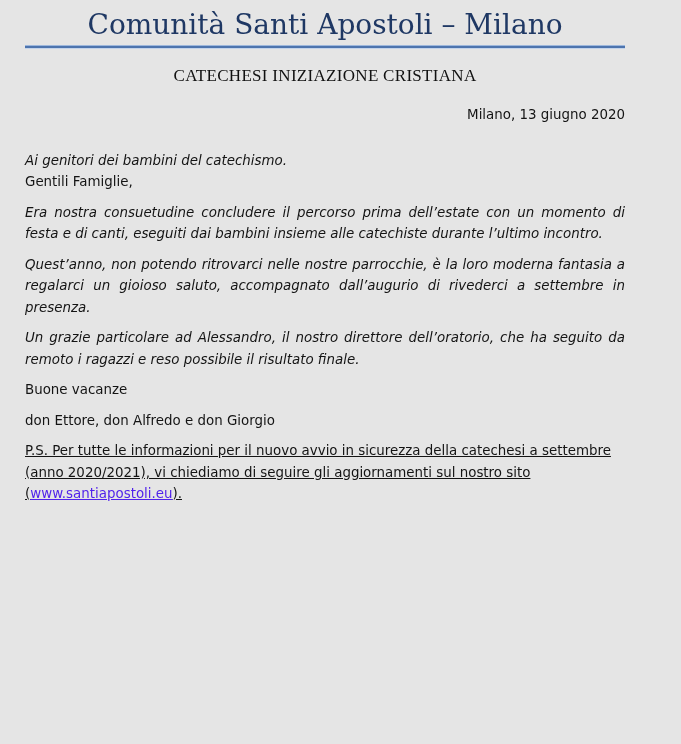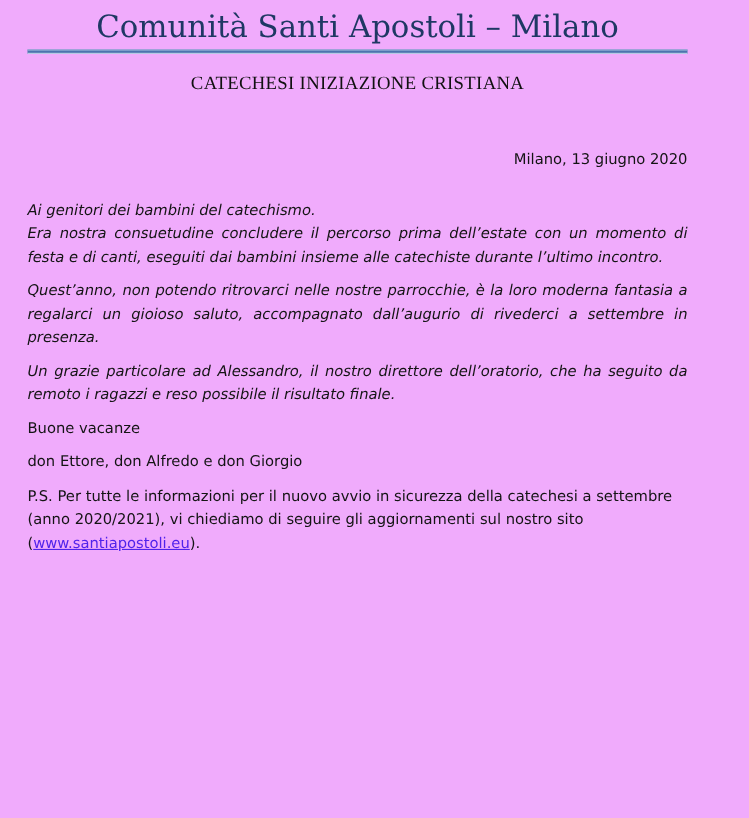--- a/index.html
+++ b/index.html
@@ -5,21 +5,21 @@
   html, body {
     margin: 0;
     padding: 0;
     background: #ffffff;
   }
   .page {
     position: relative;
     box-sizing: border-box;
     width: 681px;
     height: 744px;
-    background: #f0abfc;
+    background: #e5e5e5;
     padding: 8px 56px 0 25px;
     font-family: "DejaVu Sans", "Liberation Sans", sans-serif;
     font-size: 13.4px;
     color: #141414;
     overflow: hidden;
   }
   .title {
     font-family: "DejaVu Serif", "Liberation Serif", serif;
     font-size: 28px;
     line-height: 34px;
@@ -38,21 +38,21 @@
     font-family: "Liberation Serif", serif;
     font-size: 17px;
     letter-spacing: 0.3px;
     color: #111111;
     text-align: center;
     margin-top: 19px;
     line-height: 15px;
   }
   .dateline {
     text-align: right;
-    margin-top: 52px;
+    margin-top: 21px;
     line-height: 21.5px;
   }
   .recipient {
     font-style: italic;
     margin-top: 24px;
     line-height: 21.5px;
   }
   p.body {
     margin: 0 0 9px 0;
     line-height: 21.5px;
@@ -65,20 +65,21 @@
     font-style: italic;
   }
   .closing {
     margin-top: 34px;
   }
   .signature {
     margin-top: 40px;
   }
   .ps {
     margin-top: 36px;
+    text-decoration: underline;
   }
   a.site-link {
     color: #5123eb;
     text-decoration: underline;
     cursor: pointer;
   }
 </style>
 </head>
 <body>
 
@@ -87,20 +88,21 @@
   <div class="title">Comunità Santi Apostoli – Milano</div>
 
   <div class="rule"></div>
 
   <div class="subtitle">CATECHESI INIZIAZIONE CRISTIANA</div>
 
   <div class="dateline">Milano, 13 giugno 2020</div>
 
   <div class="recipient">Ai genitori dei bambini del catechismo.</div>
 
+  <p class="body salutation">Gentili Famiglie,</p>
 
 
   <p class="body justify">Era nostra consuetudine concludere il percorso prima dell’estate con un momento di festa e di canti, eseguiti dai bambini insieme alle catechiste durante l’ultimo incontro.</p>
 
   <p class="body justify">Quest’anno, non potendo ritrovarci nelle nostre parrocchie, è la loro moderna fantasia a regalarci un gioioso saluto, accompagnato dall’augurio di rivederci a settembre in presenza.</p>
 
 
   <p class="body justify">Un grazie particolare ad Alessandro, il nostro direttore dell’oratorio, che ha seguito da remoto i ragazzi e reso possibile il risultato finale.</p>
 
   <p class="body closing">Buone vacanze</p>

